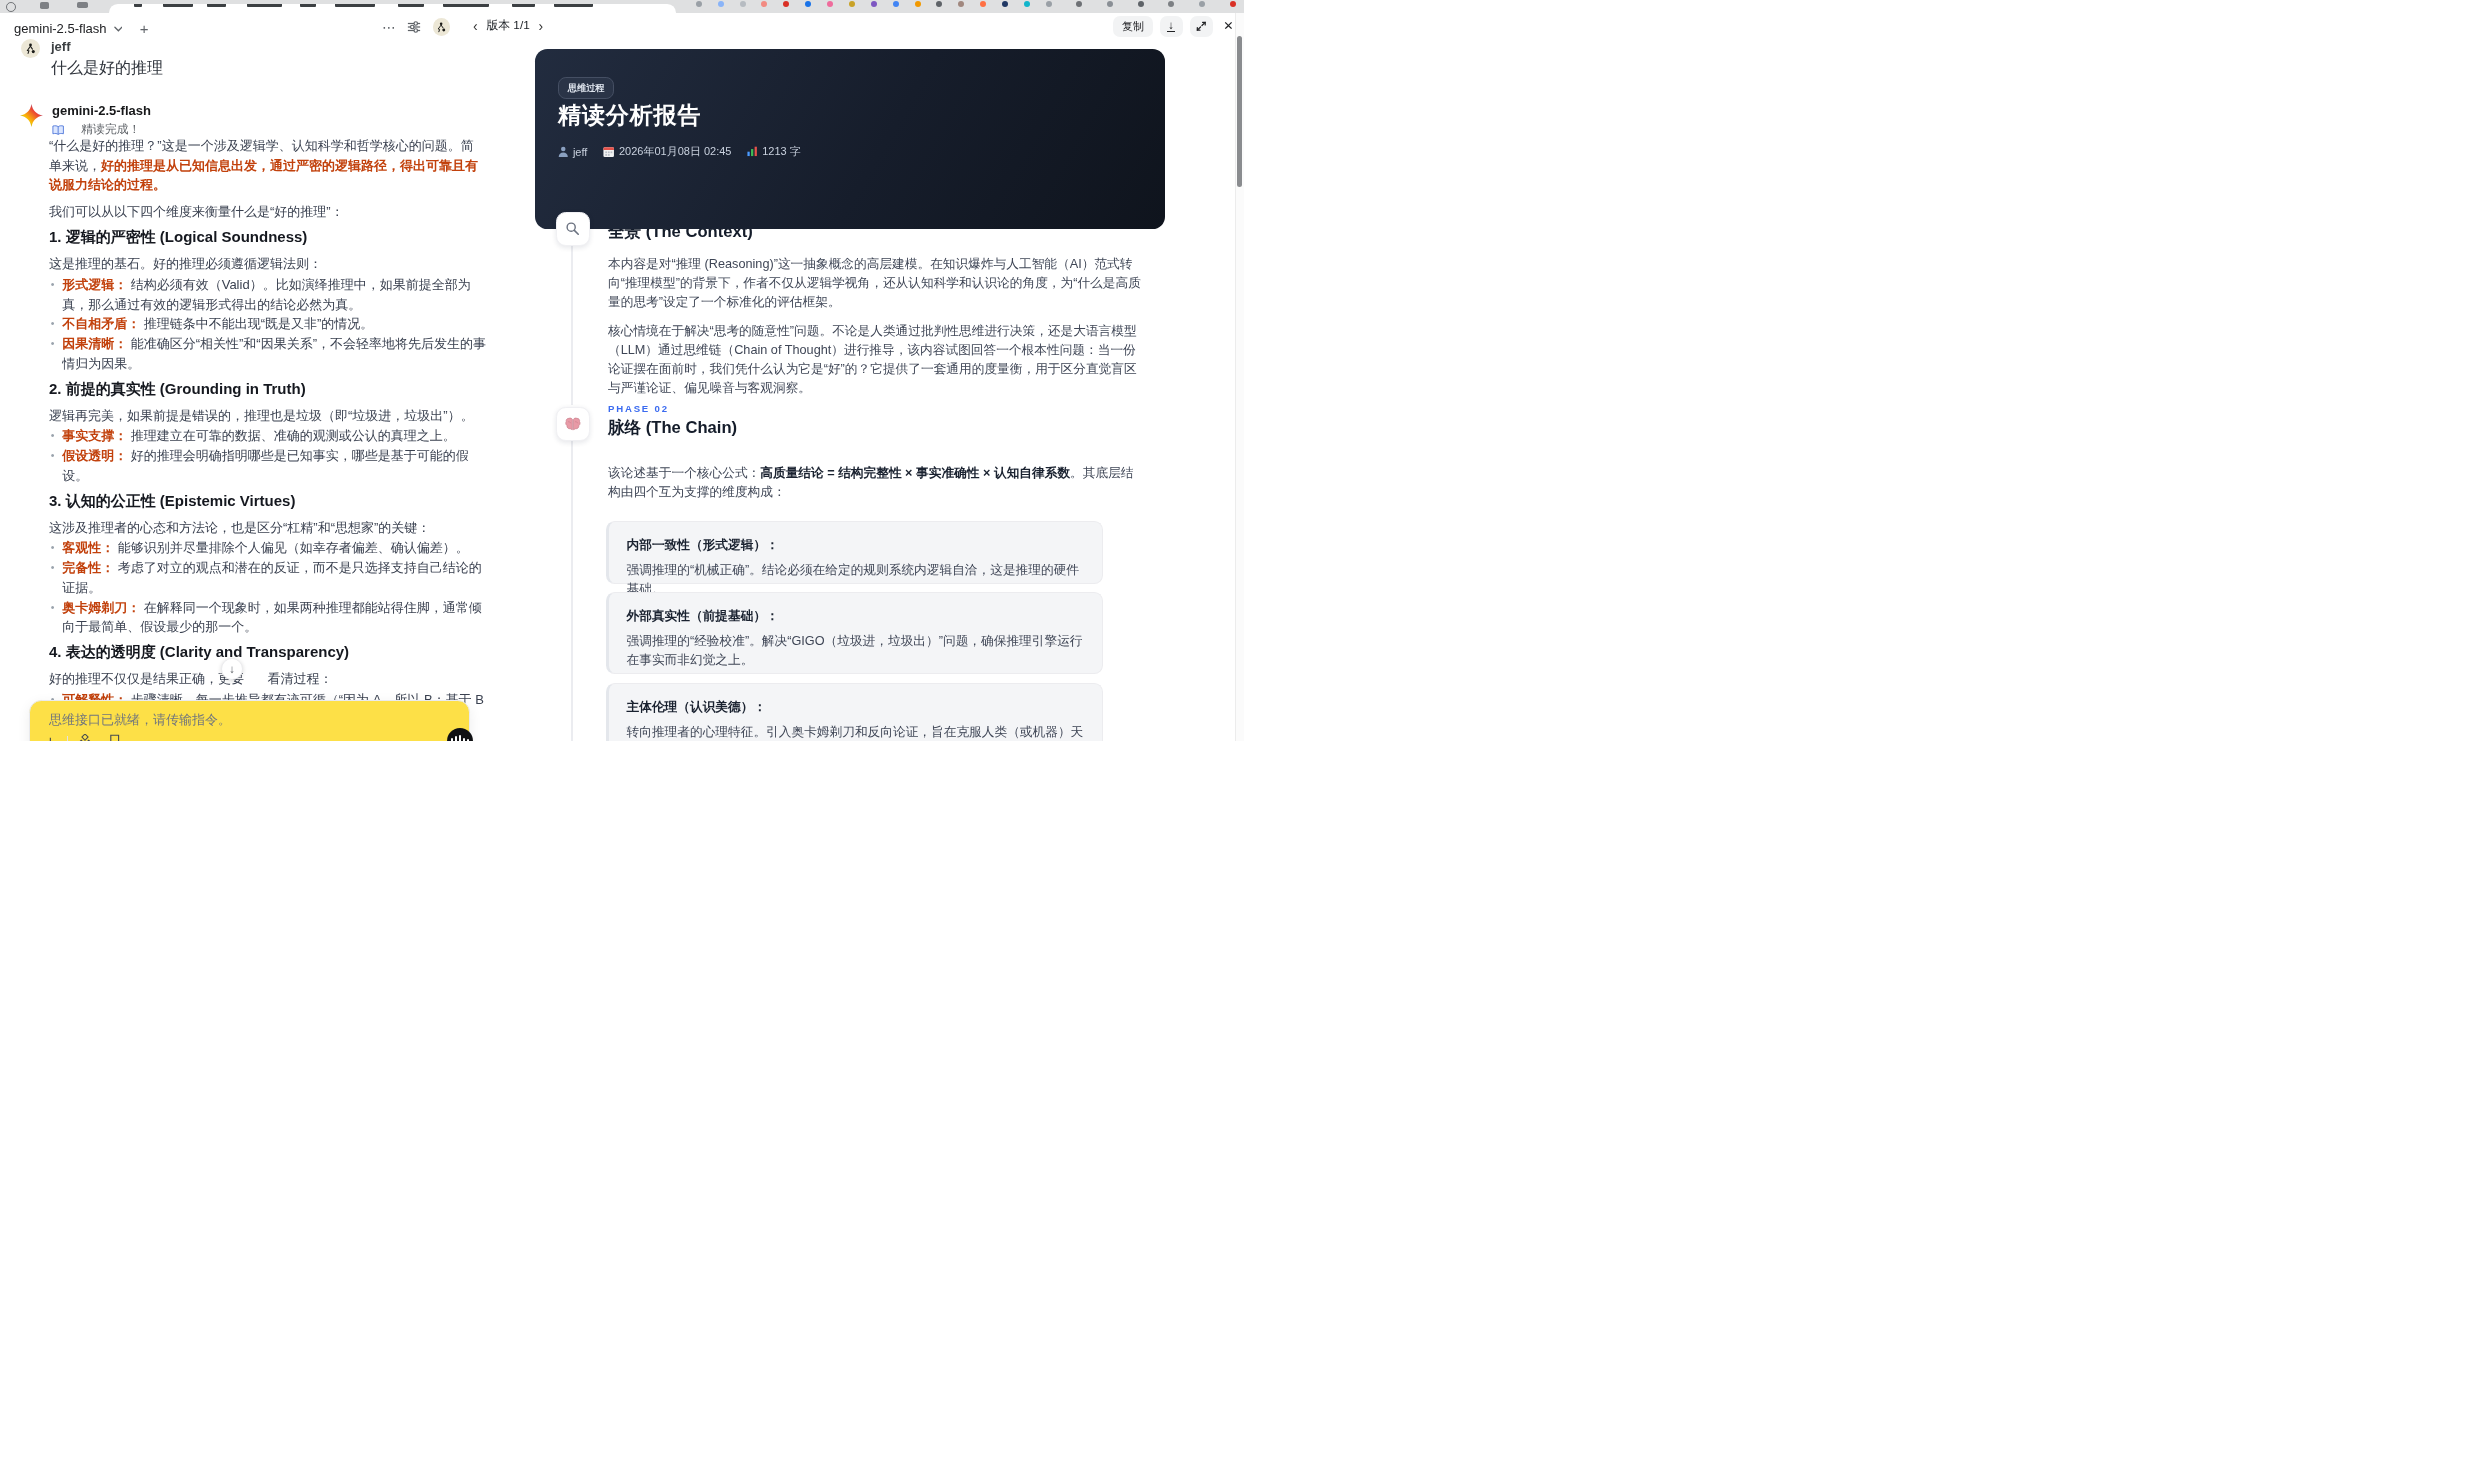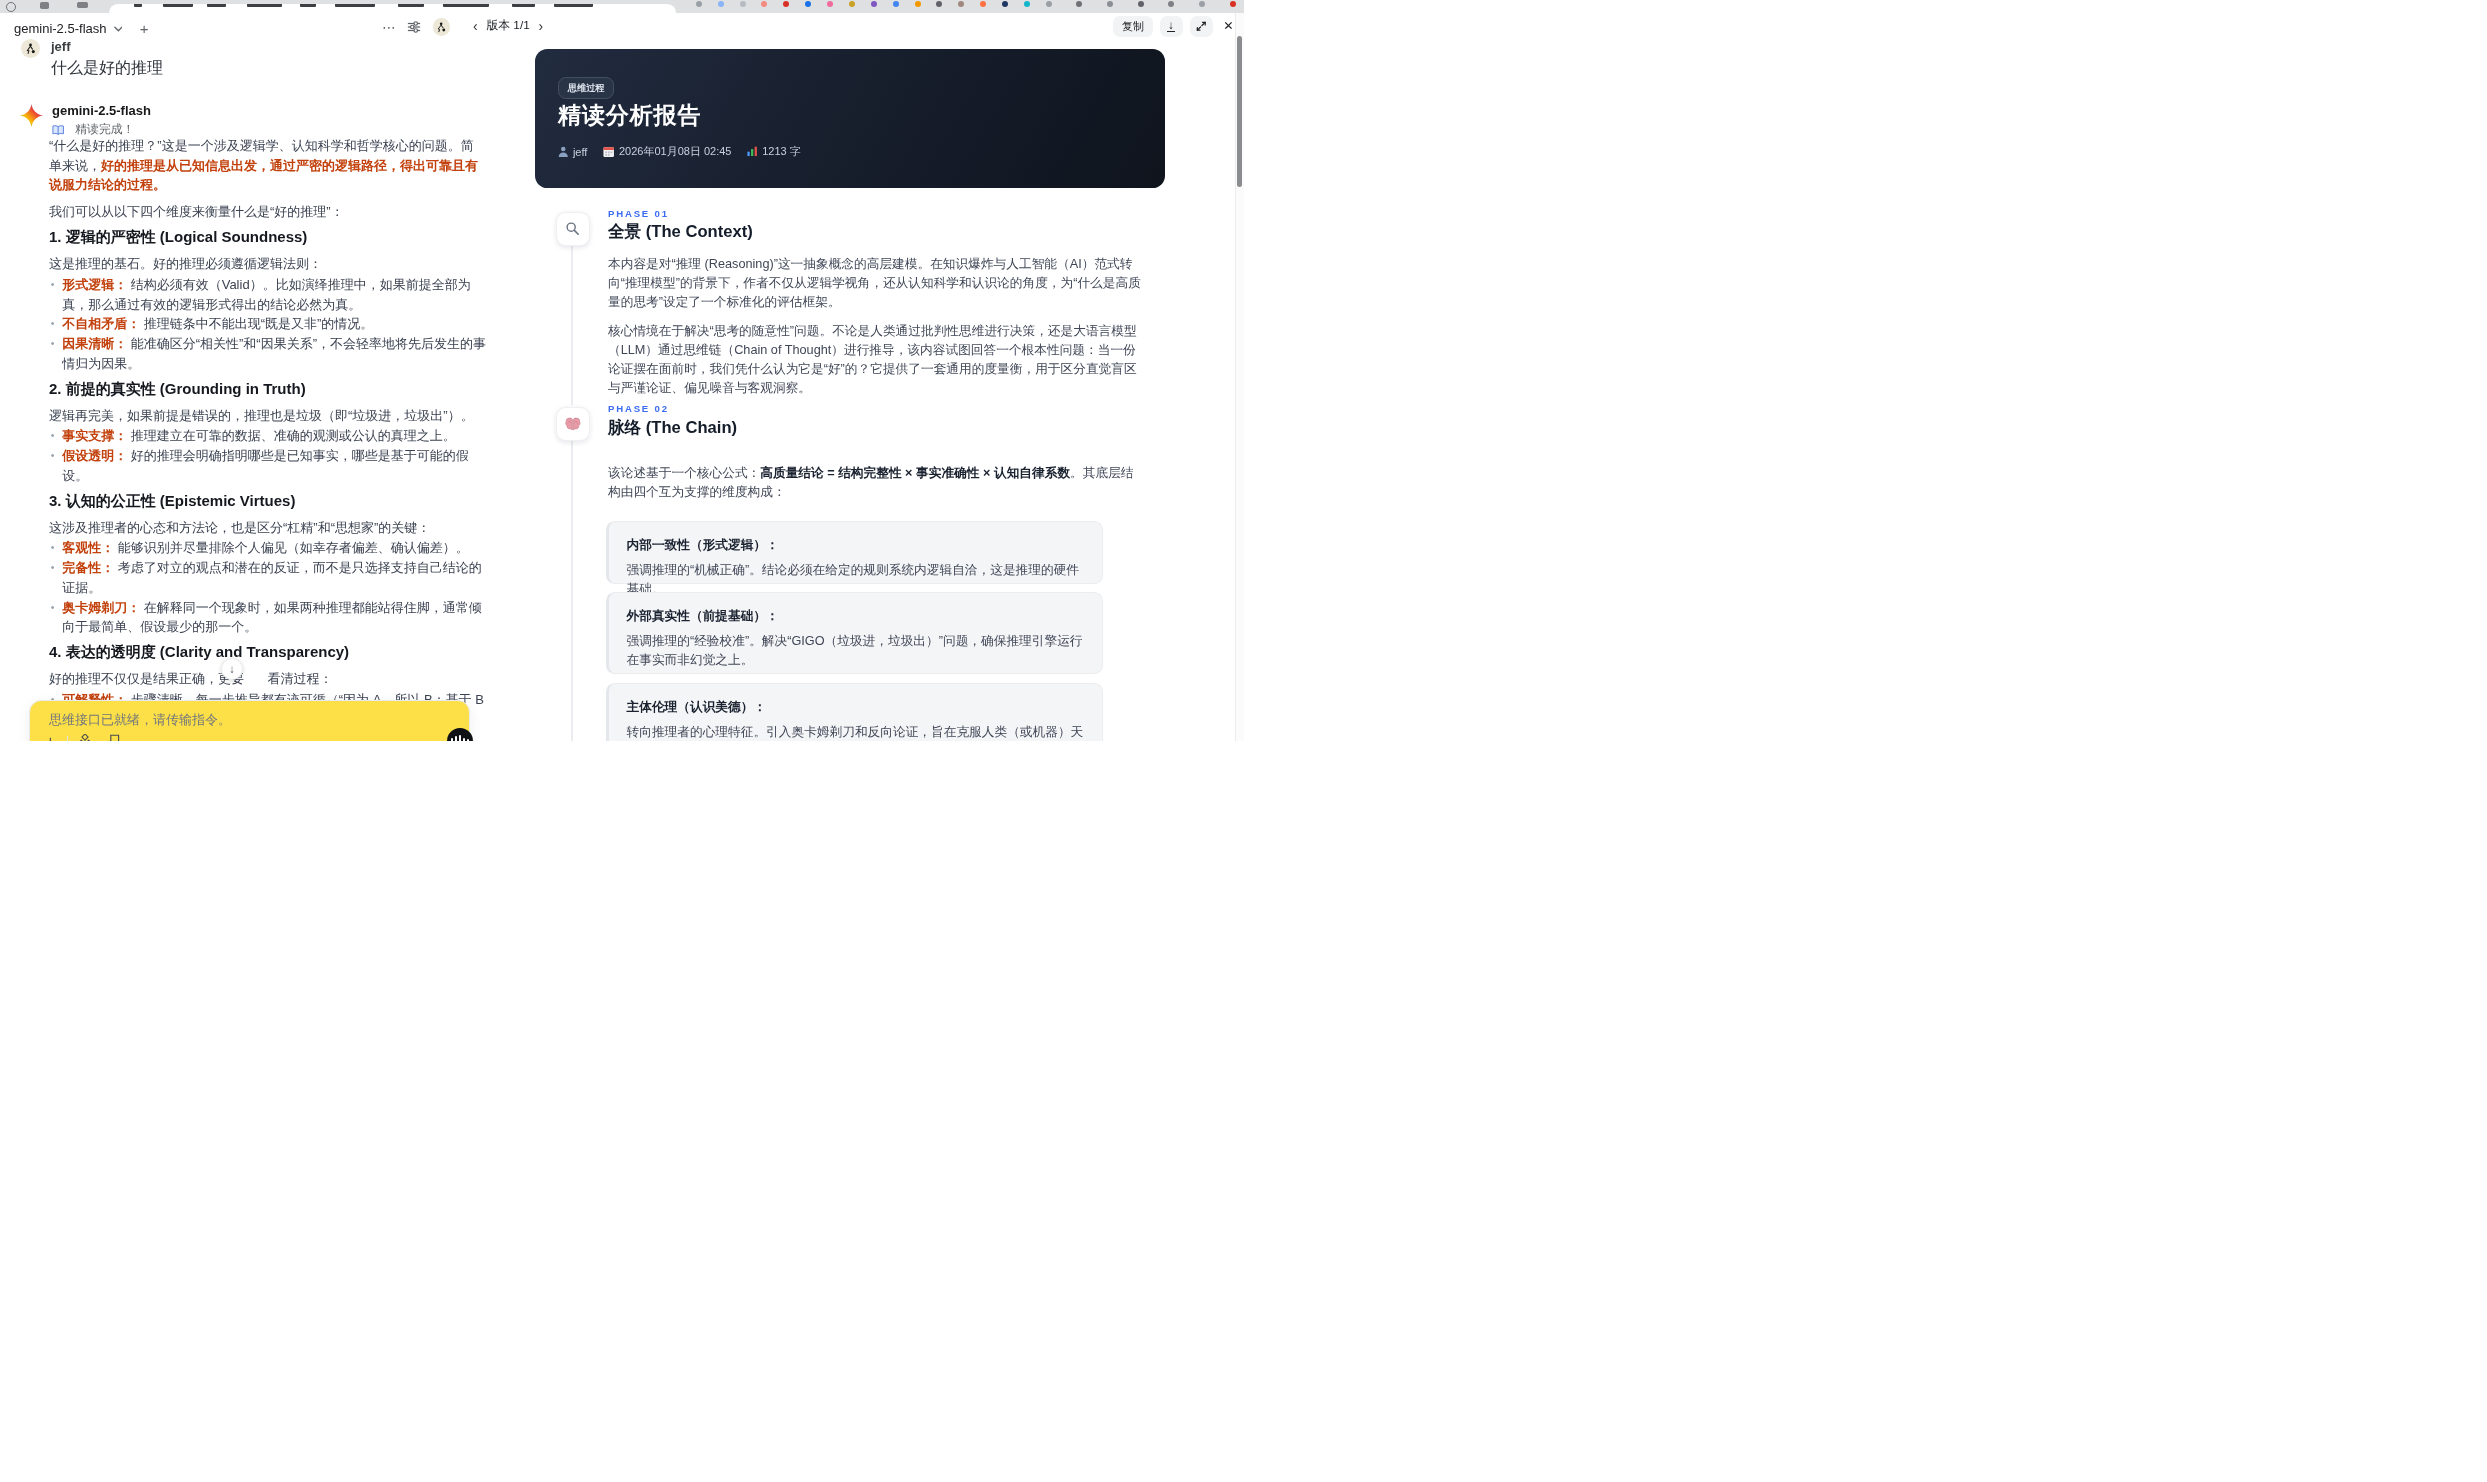--- a/index.html
+++ b/index.html
@@ -20,21 +20,21 @@
   .chat-body{position:absolute;left:49px;top:136px;width:437px;font-size:13px;line-height:19.7px;color:#3a4150;z-index:1}
   .chat-body p{margin:7px 0 0}
   .chat-body p:first-child{margin-top:0}
   .chat-body h3{margin:4.4px 0 0;font-size:15px;line-height:21px;font-weight:800;color:#15181f}
   .chat-body b{color:#c2410c}
   .chat-body ul{margin:0.9px 0 0;padding:0 0 0 1.8px}
   .chat-body li{list-style:none;position:relative;padding-left:11.4px}
   .chat-body li::before{content:"•";position:absolute;left:0;top:0;color:#9aa3ad;font-size:10.5px;line-height:19.7px}
   .chat-body li b{margin-right:3.5px}
   .name{font-size:13px;font-weight:700;color:#3c4043}
-  .status-row{display:flex;align-items:center;gap:11px;font-size:11.8px;color:#5f6368}
+  .status-row{display:flex;align-items:center;gap:17px;font-size:11.8px;color:#5f6368}
   .gap-inline{display:inline-block;width:23.6px}
   .scroll-btn{position:absolute;left:221px;top:658px;width:20px;height:20px;border-radius:50%;background:#fff;
     border:0.9px solid #ececee;box-shadow:0 0.9px 4.4px rgba(0,0,0,.14);color:#5f6368;font-size:11.4px;
     display:flex;align-items:center;justify-content:center;z-index:5}
   .composer{position:absolute;left:29px;top:700px;width:439px;height:54px;background:#fde047;border:0.9px solid #e9eaee;
     border-radius:12.3px;box-shadow:0 3.5px 12.3px rgba(0,0,0,.07);z-index:10}
   .composer .ph{position:absolute;left:19px;top:9.6px;font-size:13px;color:#71767d}
   .c-ico{position:absolute;top:33px;color:#474b50;font-size:14px;line-height:1}
   .vdiv{position:absolute;left:37px;top:35px;width:0.9px;height:10.5px;background:#e1e2e5}
   .voice-btn{position:absolute;left:417px;top:27px;width:26px;height:26px;border-radius:50%;background:#101114;
@@ -42,21 +42,21 @@
   .voice-btn i{display:block;width:2.2px;background:#fff;border-radius:1.8px}
   
   .art-nav{position:absolute;left:473px;top:18.4px;display:flex;align-items:center;gap:8.8px;font-size:11.8px;color:#1b1f24;z-index:30}
   .art-nav .chev{font-size:14px;color:#333;line-height:1}
   .art-actions{position:absolute;right:7px;top:15.8px;display:flex;align-items:center;gap:7px;z-index:30}
   .pill{height:21px;border-radius:7px;background:#f2f3f4;display:flex;align-items:center;justify-content:center;
     font-size:11px;color:#202124;padding:0 8.8px}
   .pill.sq{width:23px;padding:0}
   .dl-glyph{border-bottom:1.3px solid #202124;line-height:8.8px;font-size:11.4px;padding:0 0.9px 0.9px}
   .close-x{font-size:12.3px;color:#202124;padding:0 3.5px}
-  .hero{position:absolute;left:535px;top:49px;width:630px;height:139px;border-radius:12.3px;
+  .hero{position:absolute;left:535px;top:49px;width:630px;height:180px;border-radius:12.3px;
     background:linear-gradient(120deg,#222c3f 0%,#161d2b 55%,#0f141d 100%);z-index:2}
   .hero .badge{position:absolute;left:23px;top:28px;padding:3.5px 8.8px;border-radius:7.9px;background:#2a3447;
     border:0.9px solid #454f63;color:#dfe5ee;font-size:9.2px;font-weight:700}
   .hero .title{position:absolute;left:23px;top:51px;font-size:23px;font-weight:800;color:#fff;letter-spacing:0.9px}
   .hero .meta{position:absolute;left:23px;top:95px;display:flex;align-items:center;gap:15.8px;font-size:11px;color:#c9d1de}
   .hero .meta .mi{display:flex;align-items:center;gap:4.4px}
   .tl-line{position:absolute;left:571px;width:1.8px;background:#ebecf0;z-index:1}
   .ph-icon{position:absolute;left:556px;width:31.5px;height:31.5px;border-radius:9.6px;background:#fff;border:0.9px solid #f0f0f3;
     box-shadow:0 1.8px 5.3px rgba(20,30,60,.10);display:flex;align-items:center;justify-content:center;z-index:2}
   .ph-label{position:absolute;left:608px;font-size:9.6px;font-weight:700;letter-spacing:1.8px;color:#3b6bf0}

